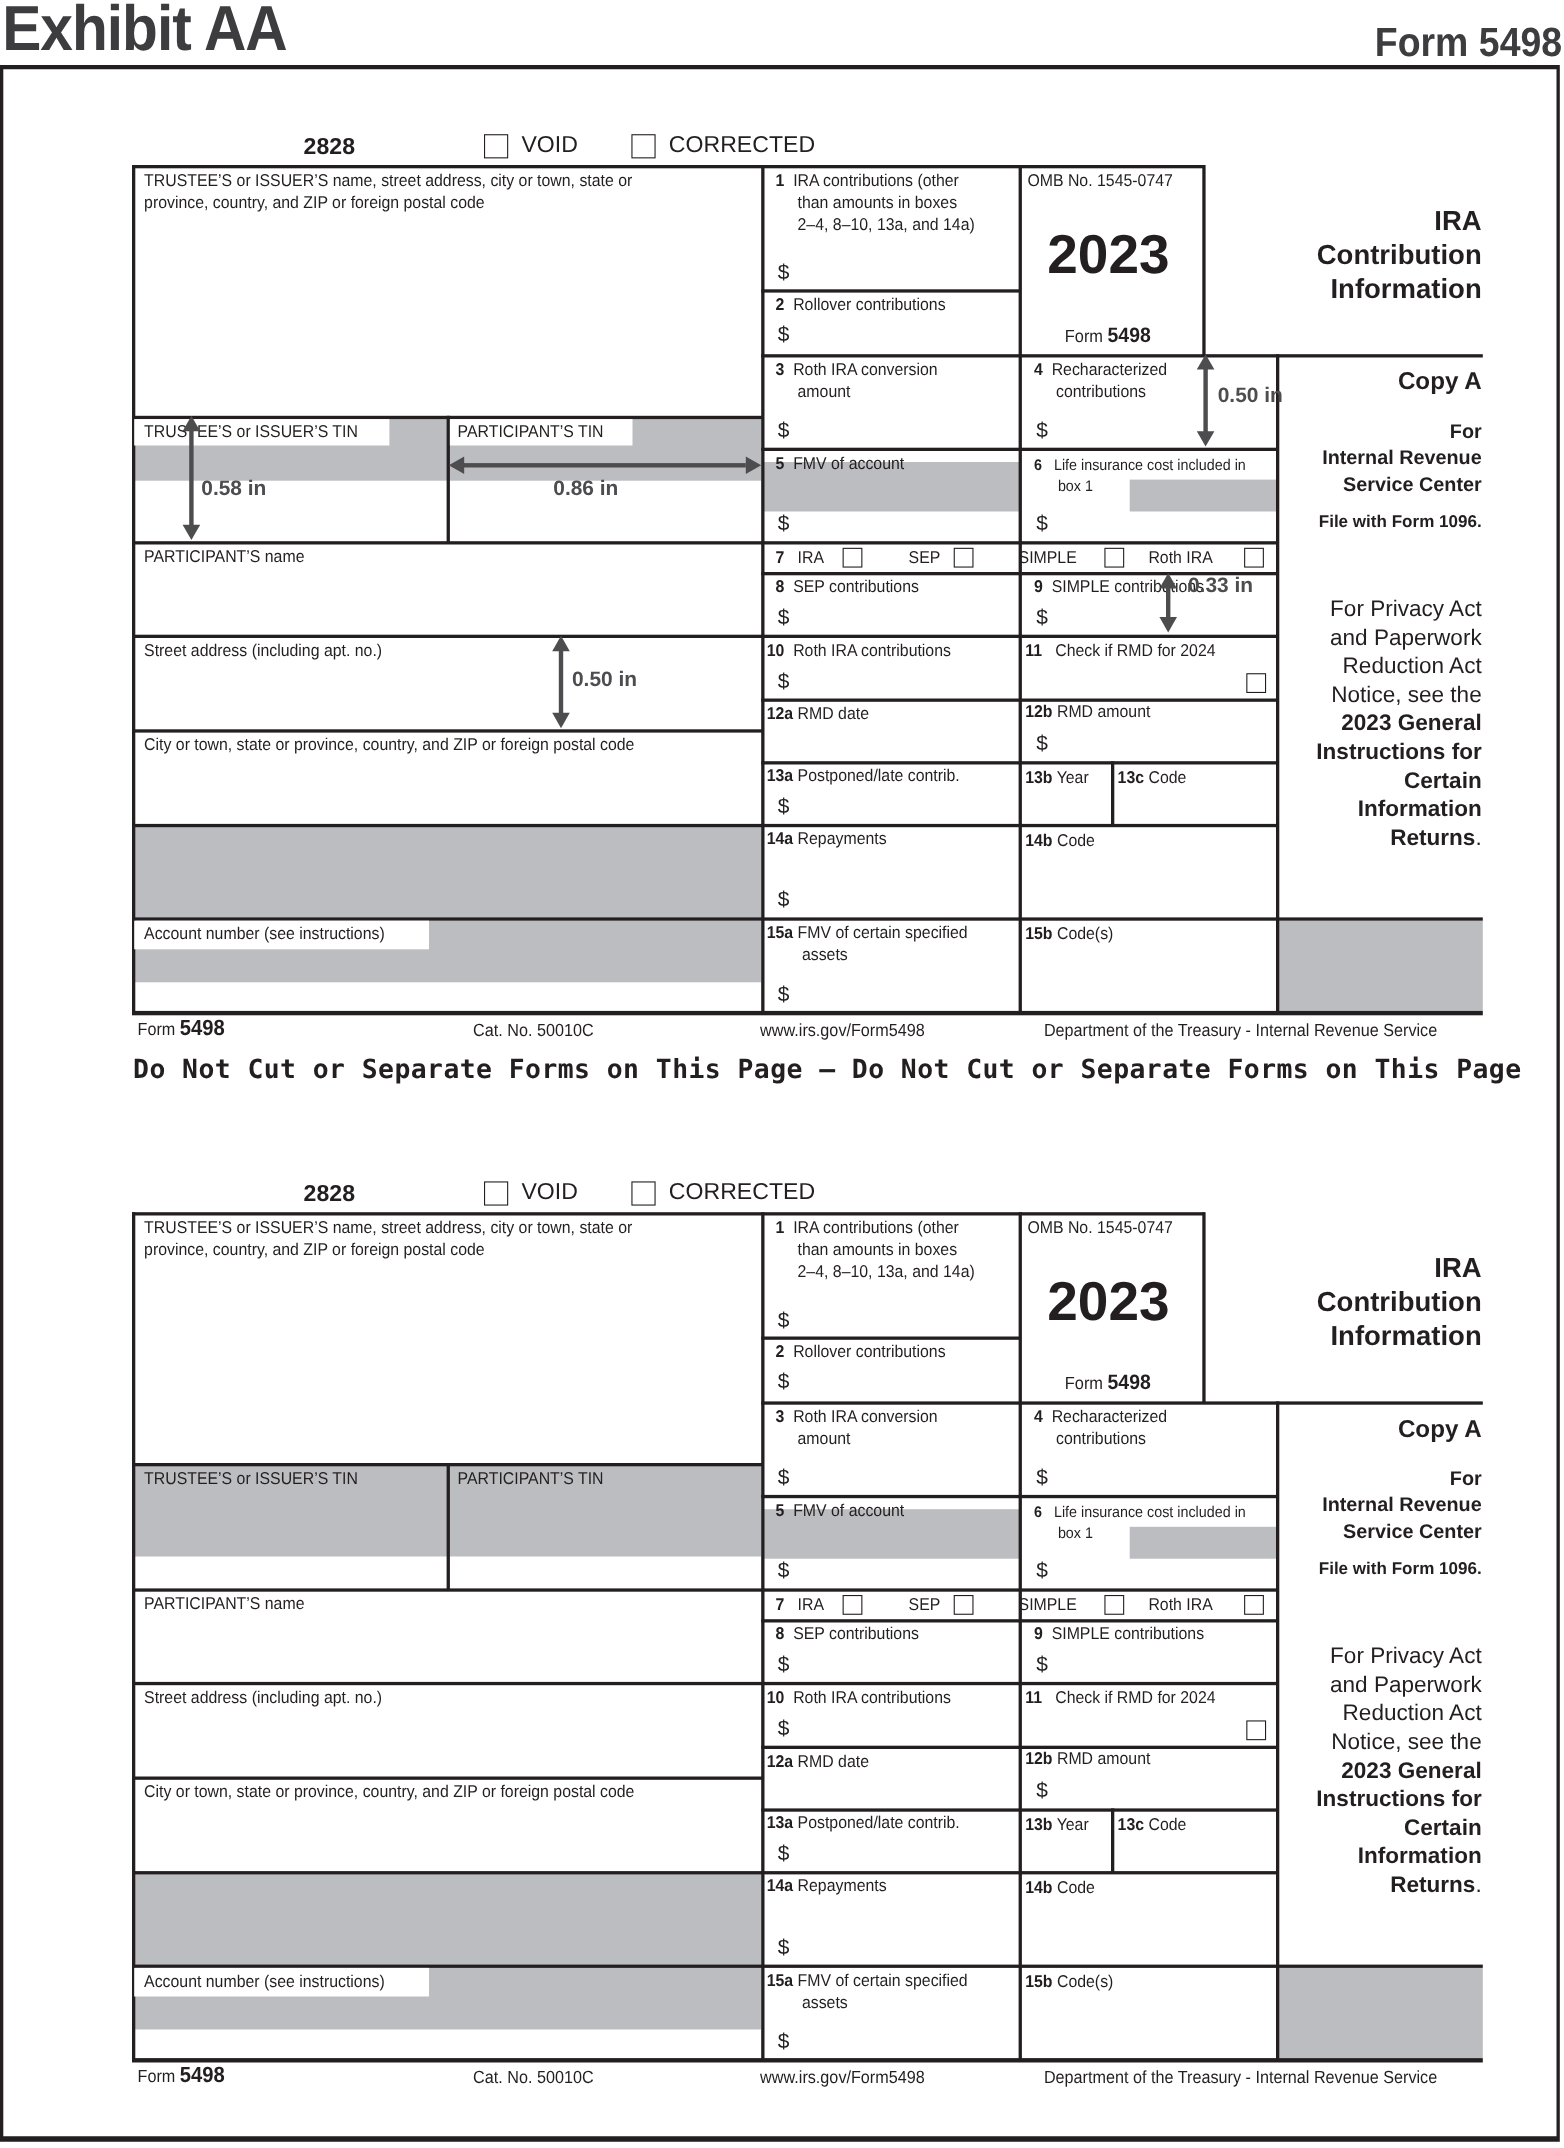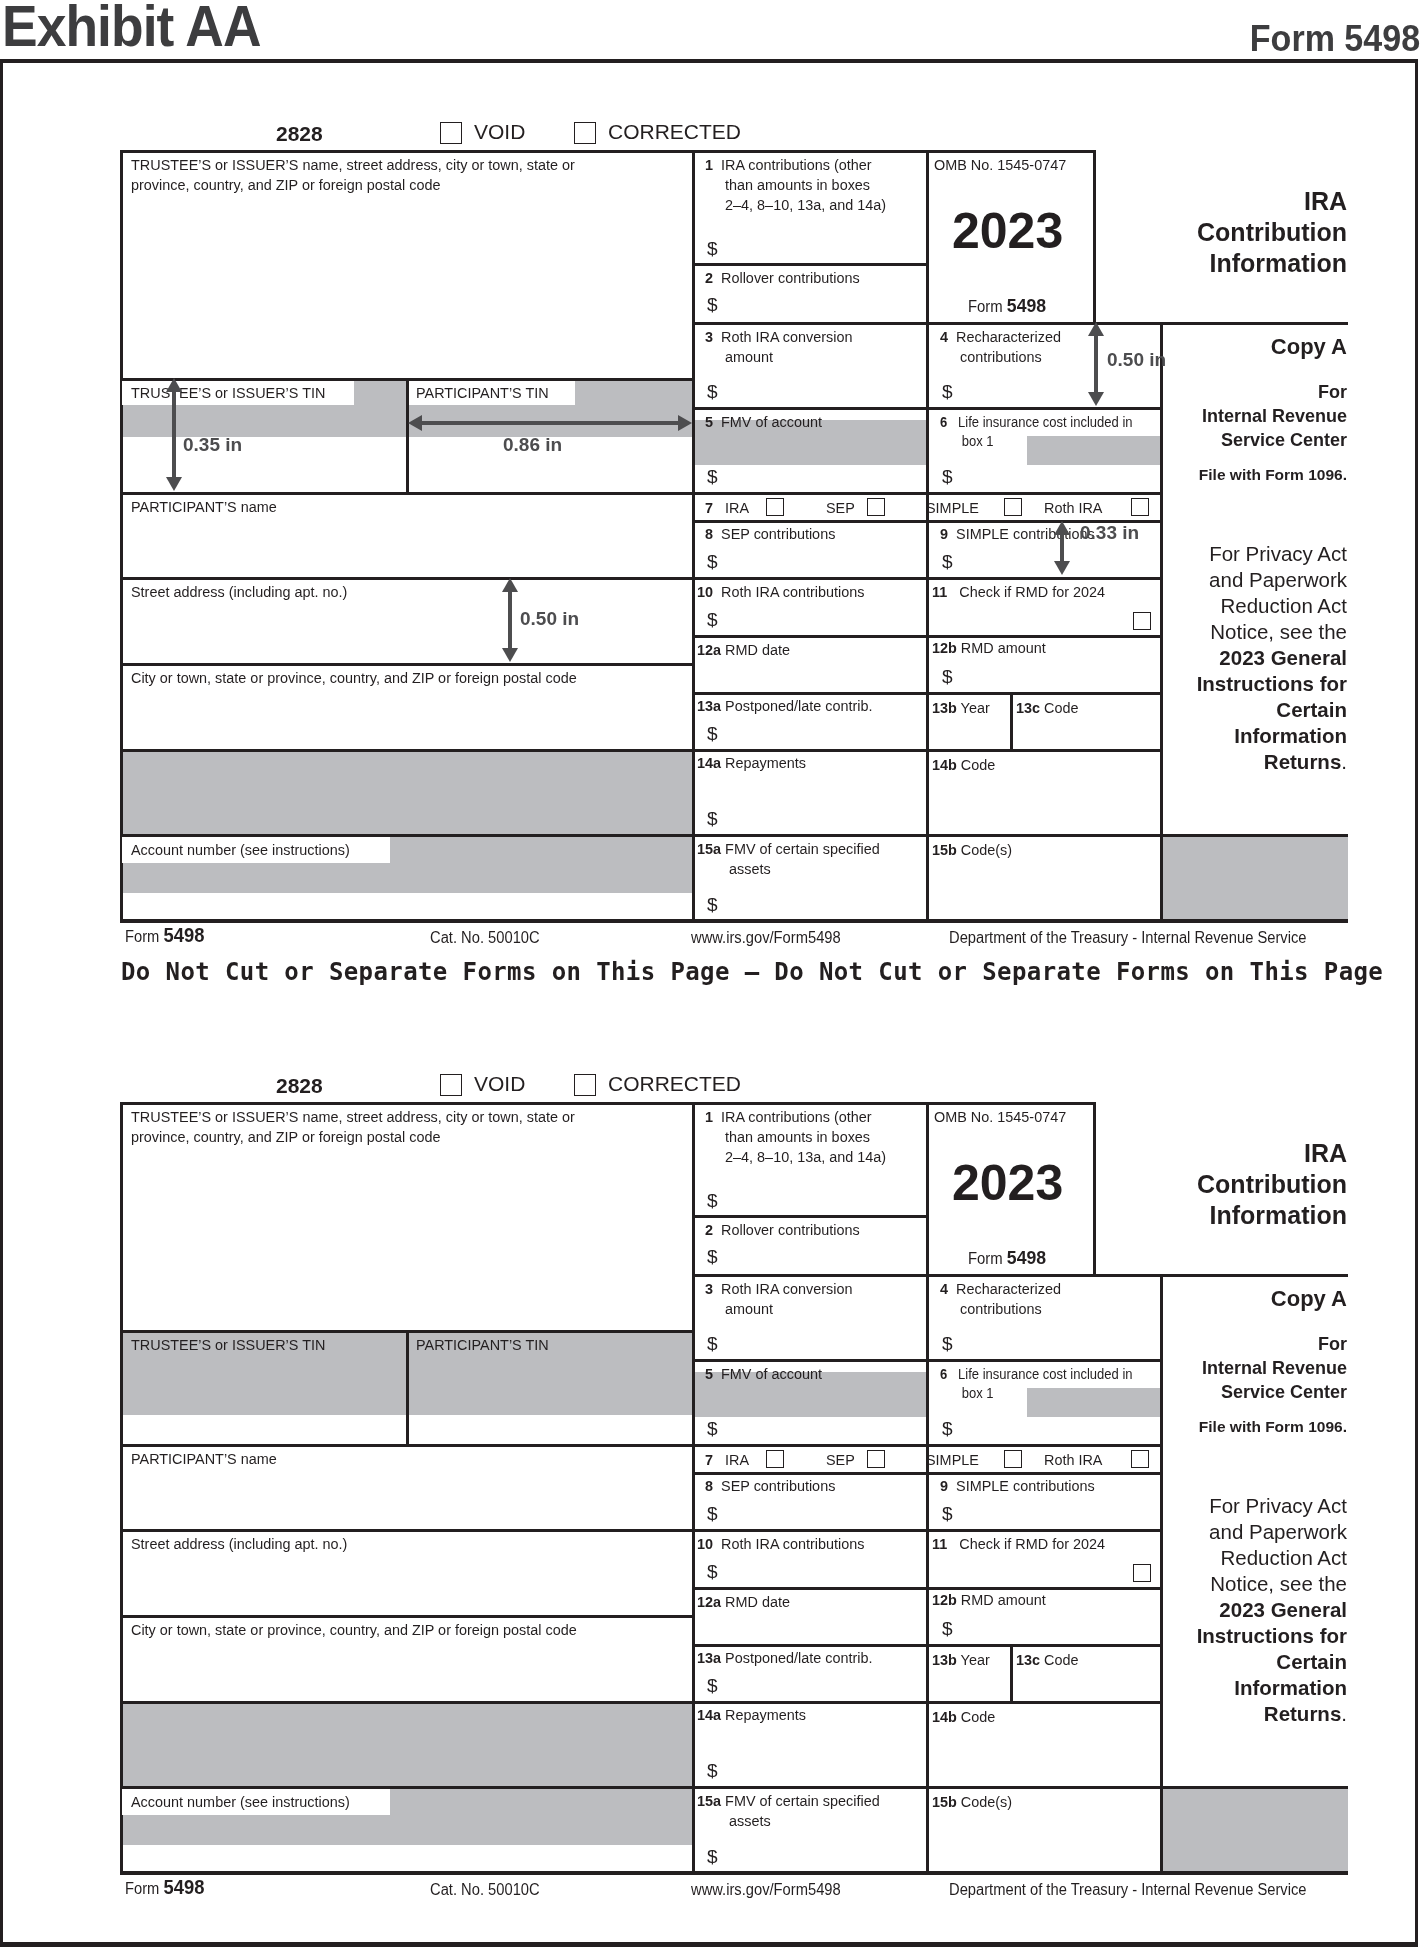--- a/index.html
+++ b/index.html
@@ -182,21 +182,21 @@
   <div class="abs foot" style="left:125px;top:924px;"><span>Form</span> <b style="font-size:20px;">5498</b></div>
   <div class="abs foot" style="left:430px;top:929px;">Cat. No. 50010C</div>
   <div class="abs foot" style="left:691px;top:929px;">www.irs.gov/Form5498</div>
   <div class="abs foot" style="left:949px;top:929px;">Department of the Treasury - Internal Revenue Service</div>
 </div>
 
 <div>
   <div class="abs tri-up" style="left:166px;top:378px;"></div>
   <div class="abs arrowv" style="left:172px;top:390px;height:88px;"></div>
   <div class="abs tri-dn" style="left:166px;top:477px;"></div>
-  <div class="abs dim" style="left:183px;top:434px;">0.35 in</div>
+  <div class="abs dim" style="left:183px;top:434px;">0.58 in</div>
 
   <div class="abs tri-l" style="left:408px;top:415px;"></div>
   <div class="abs arrowh" style="left:420px;top:421px;width:258px;"></div>
   <div class="abs tri-r" style="left:678px;top:415px;"></div>
   <div class="abs dim" style="left:503px;top:434px;">0.86 in</div>
 
   <div class="abs tri-up" style="left:1088px;top:322px;"></div>
   <div class="abs arrowv" style="left:1094px;top:334px;height:60px;"></div>
   <div class="abs tri-dn" style="left:1088px;top:392px;"></div>
   <div class="abs dim" style="left:1107px;top:349px;">0.50 in</div>

